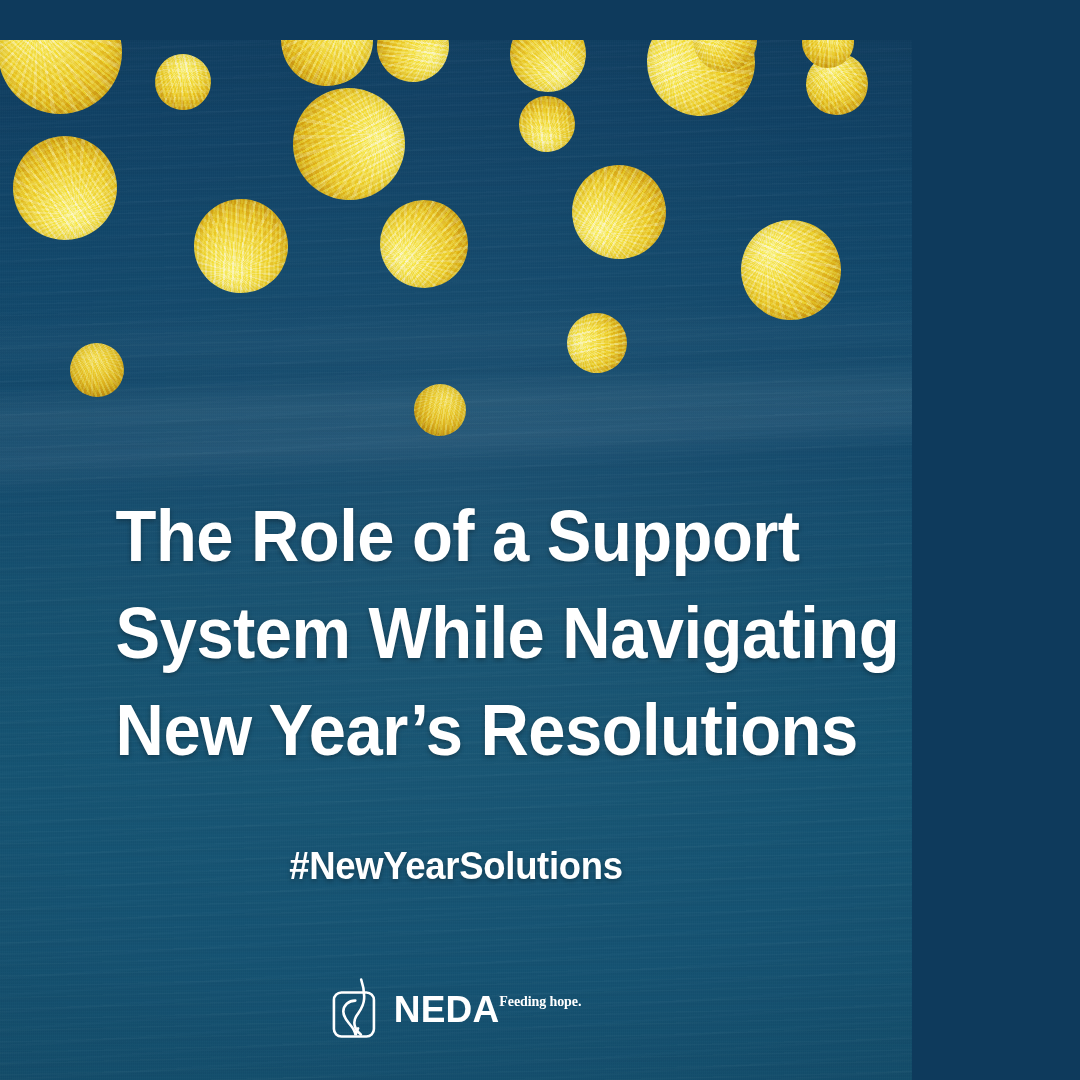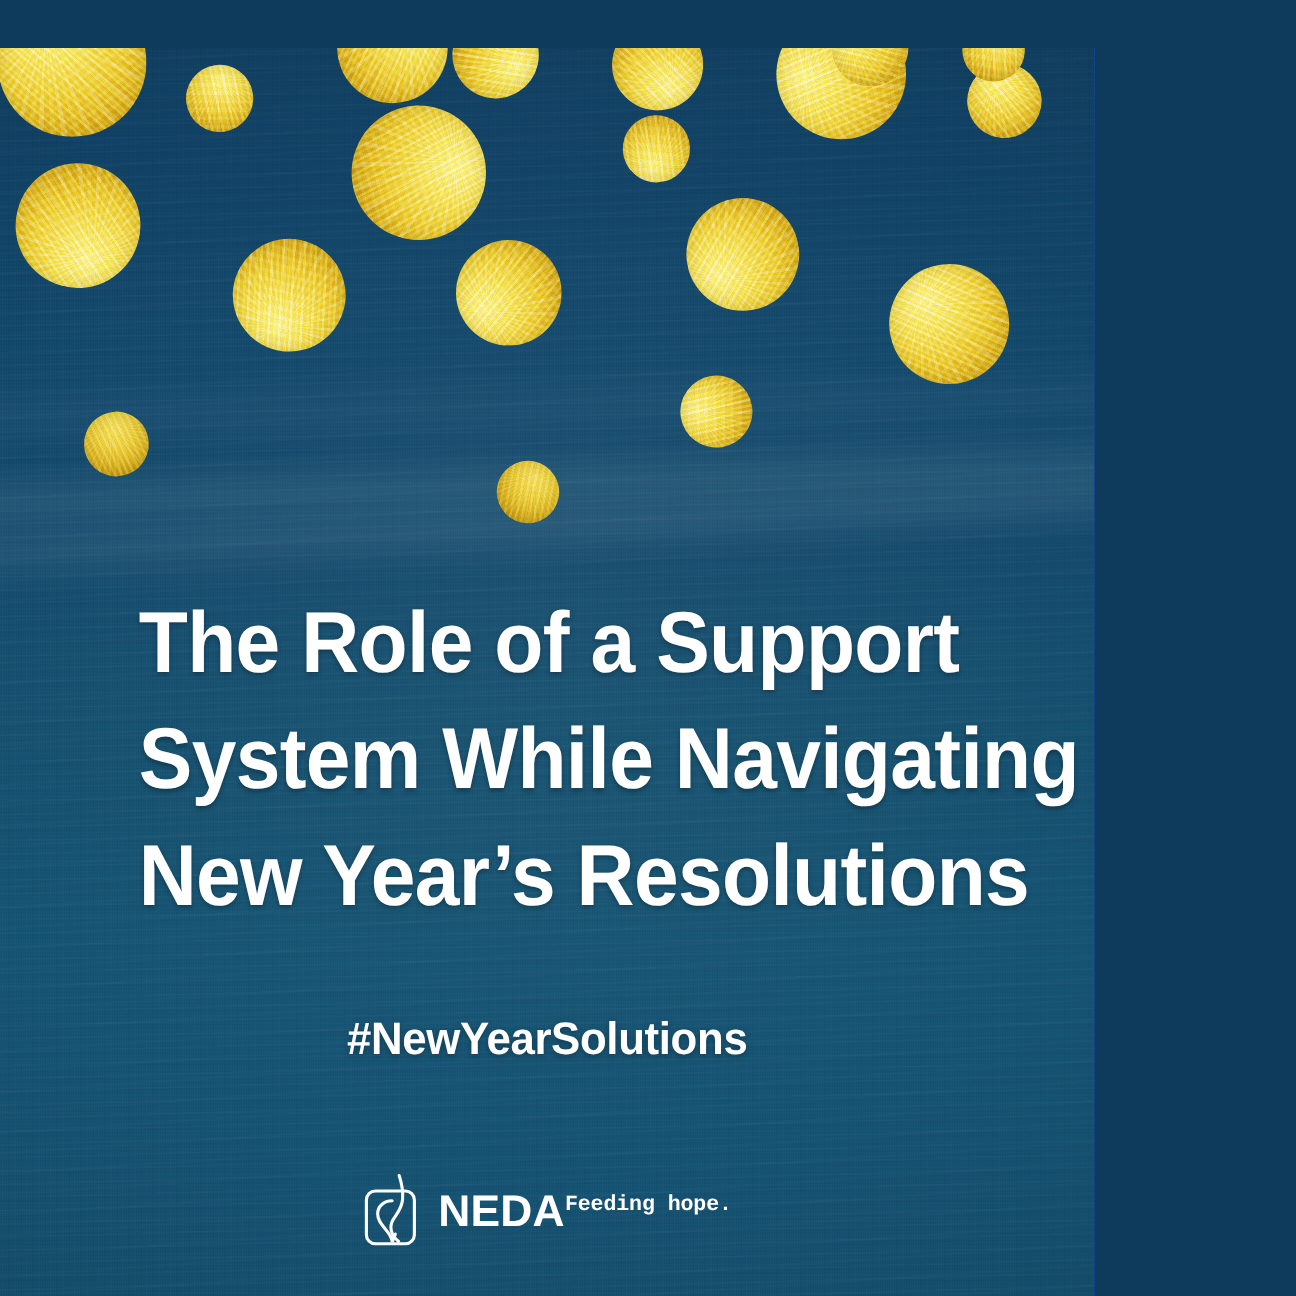--- a/index.html
+++ b/index.html
@@ -183,23 +183,23 @@
   .logo-text { display:flex; flex-direction:row; line-height:1; }
   .logo-name {
     color:#ffffff;
     font-family:"Liberation Sans", sans-serif;
     font-weight:700;
     font-size:37px;
     letter-spacing:0.2px;
   }
   .logo-tag {
     color:#ffffff;
-    font-family:Liberation Mono, monospace;
-    font-weight:700;
-    font-size:18px;
+    font-family:Liberation Serif, serif;
+    font-weight:700;
+    font-size:14px;
     letter-spacing:-0.1px;
     margin-top:4px;
   }
 </style>
 </head>
 <body>
 
 <div id="poster">
 
   <div class="bg-base"></div>

